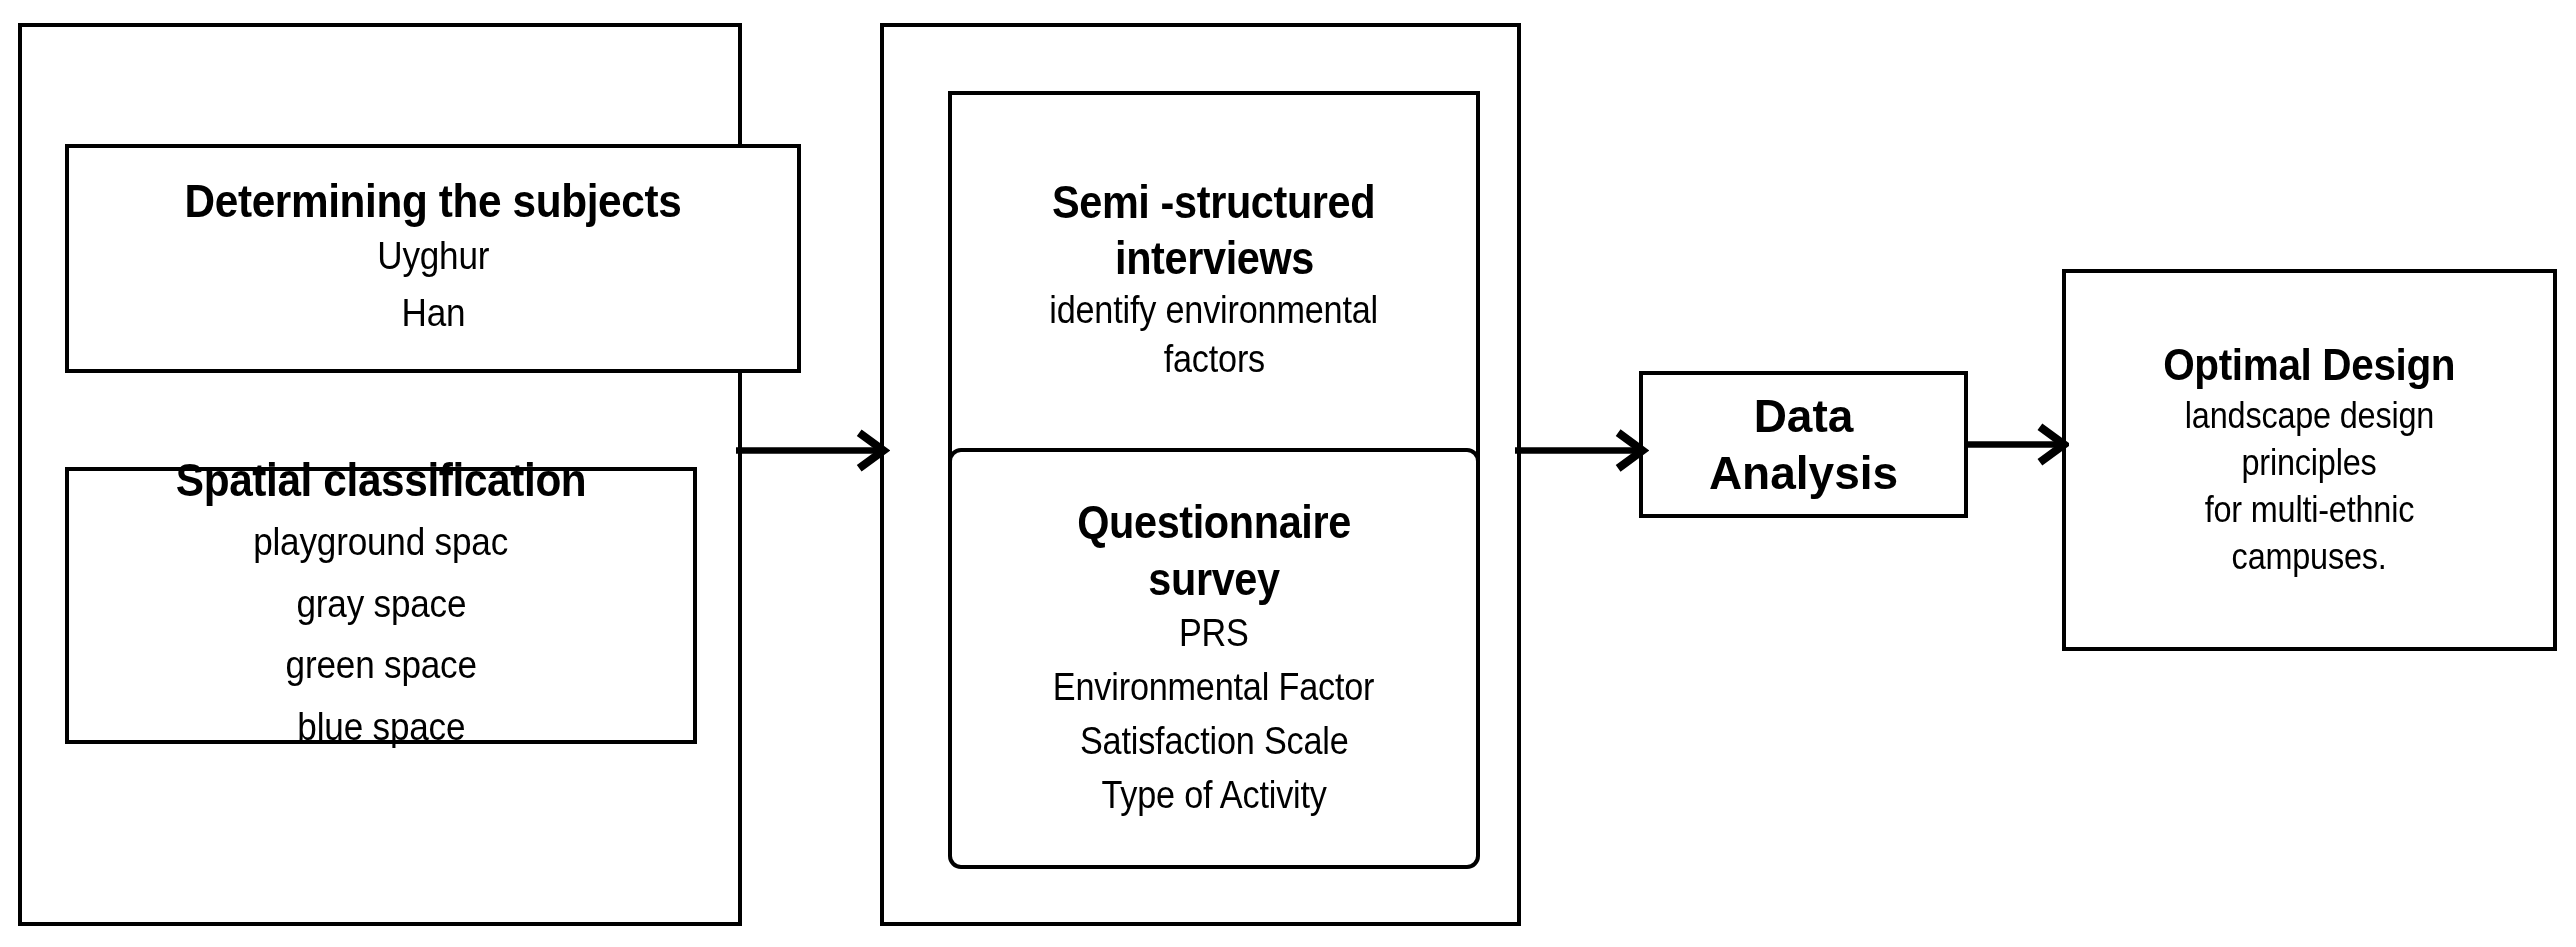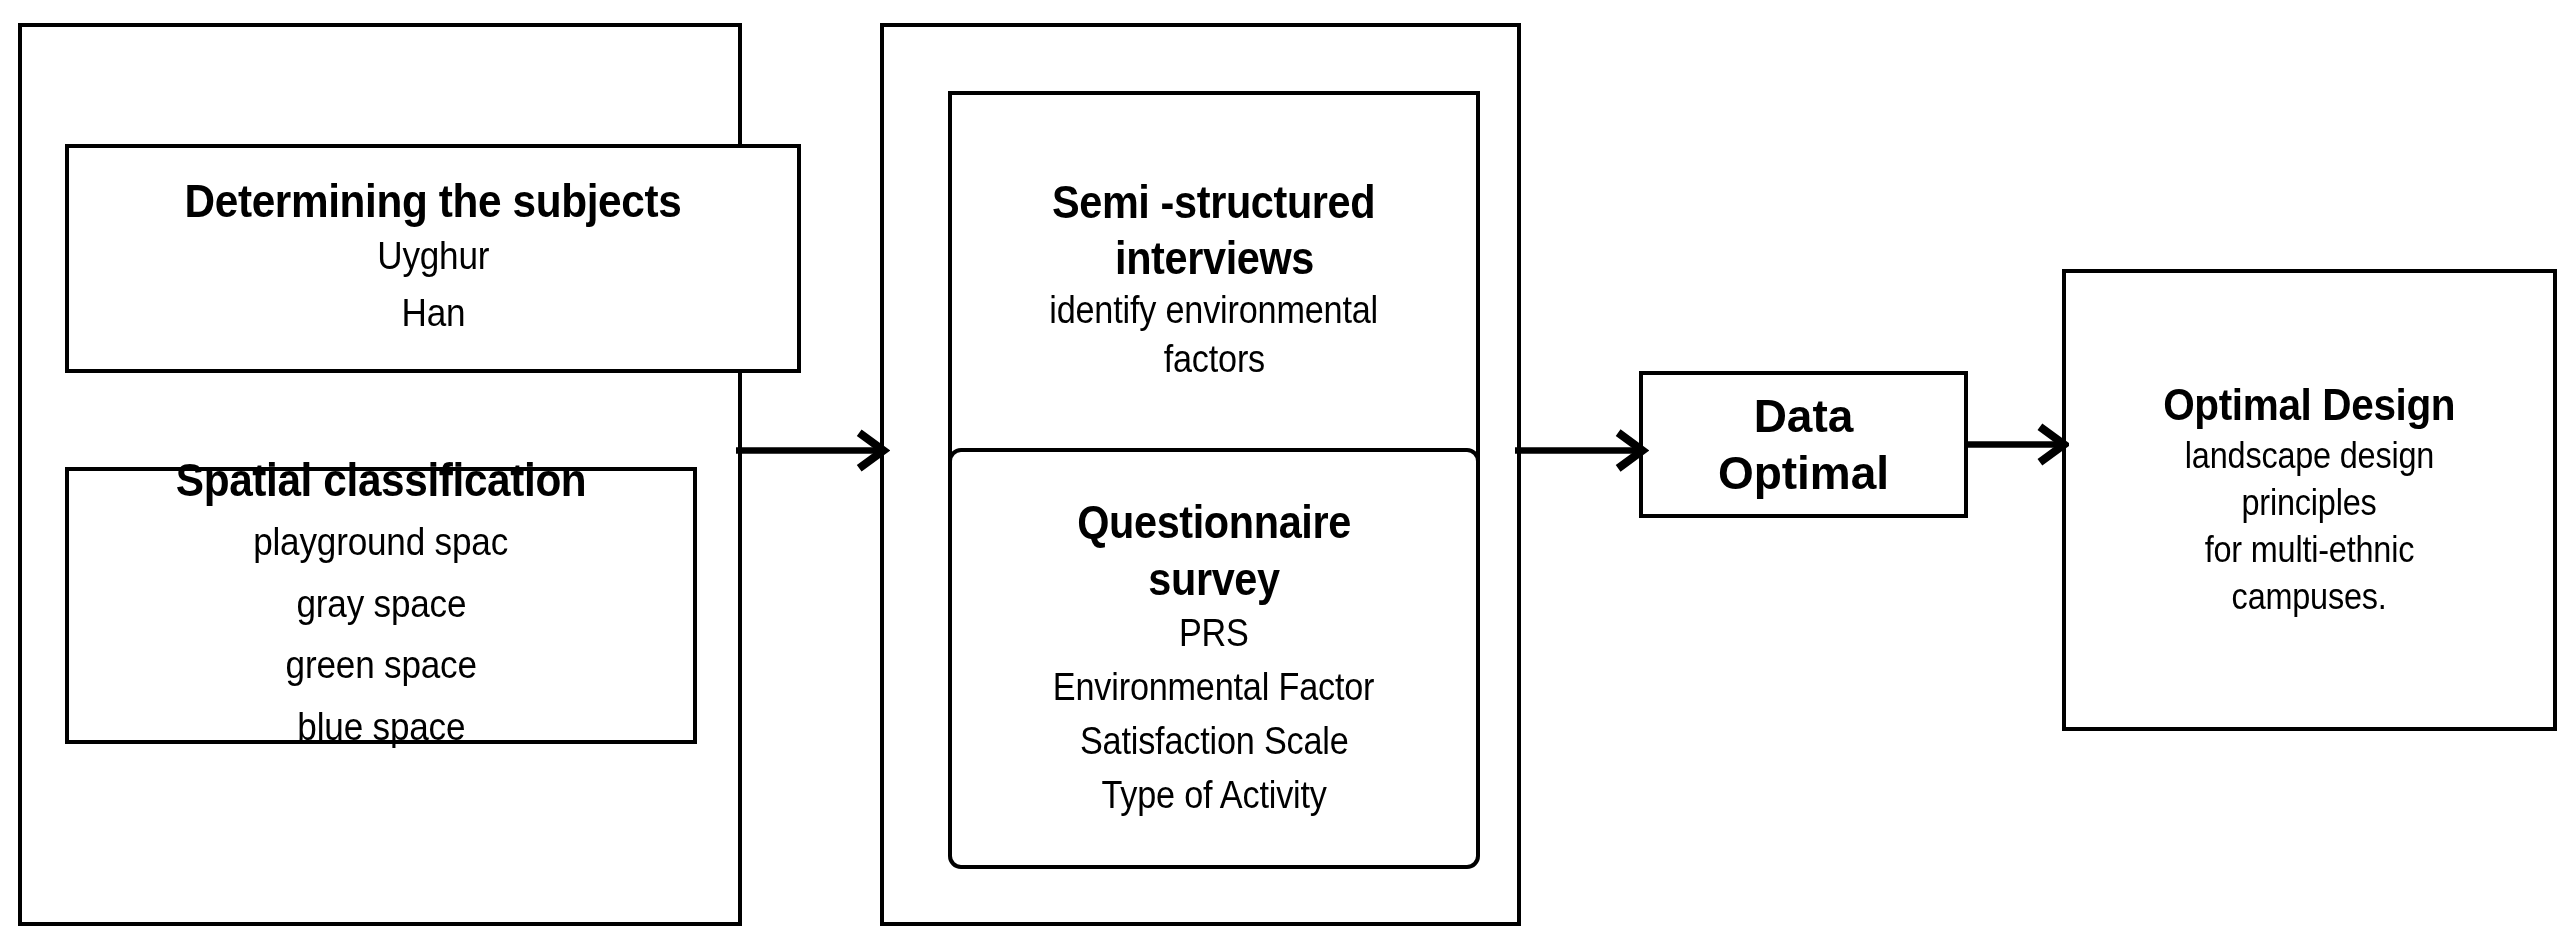--- a/index.html
+++ b/index.html
@@ -135,24 +135,24 @@
       <div class="sub">PRS</div>
       <div class="sub">Environmental Factor</div>
       <div class="sub">Satisfaction Scale</div>
       <div class="sub">Type of Activity</div>
     </div>
   </div>
 </div>
 
 <div class="box inner-box" id="analysis-box" style="left:1639px; top:371px; width:329px; height:147px;justify-content:center;">
   <div class="title">Data</div>
-  <div class="title">Optimal</div>
+  <div class="title">Analysis</div>
 </div>
 
-<div class="box inner-box" id="optimal-box" style="left:2062px; top:269px; width:495px; height:462px;">
+<div class="box inner-box" id="optimal-box" style="left:2062px; top:269px; width:495px; height:382px;">
   <div class="title">Optimal Design</div>
   <div class="sub-list">
     <div class="sub">landscape design</div>
     <div class="sub">principles</div>
     <div class="sub">for multi-ethnic</div>
     <div class="sub">campuses.</div>
   </div>
 </div>
 
 <div class="arrow" style="left:736px; top:422px; width:154px; height:57px;">

